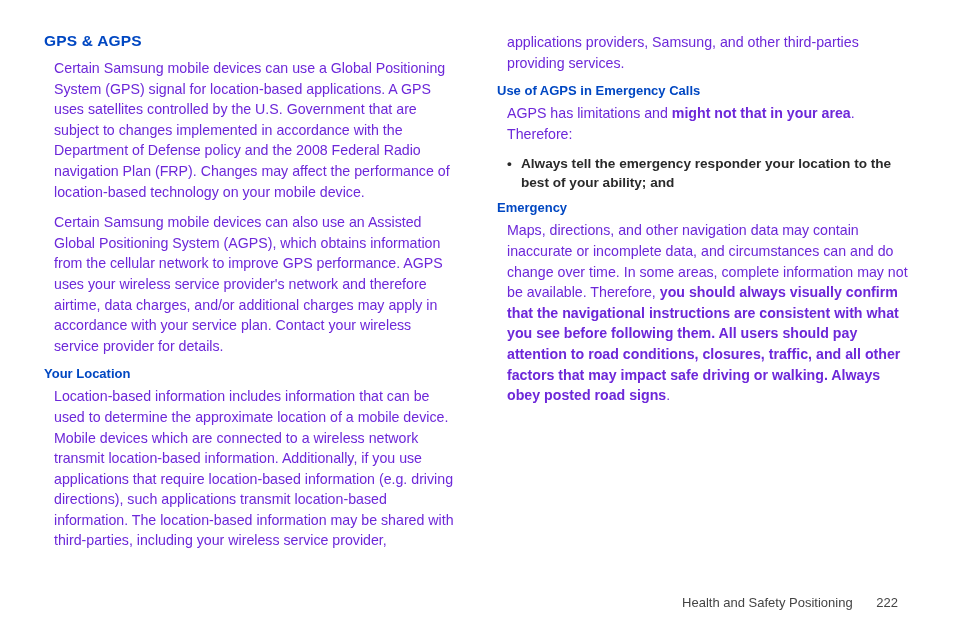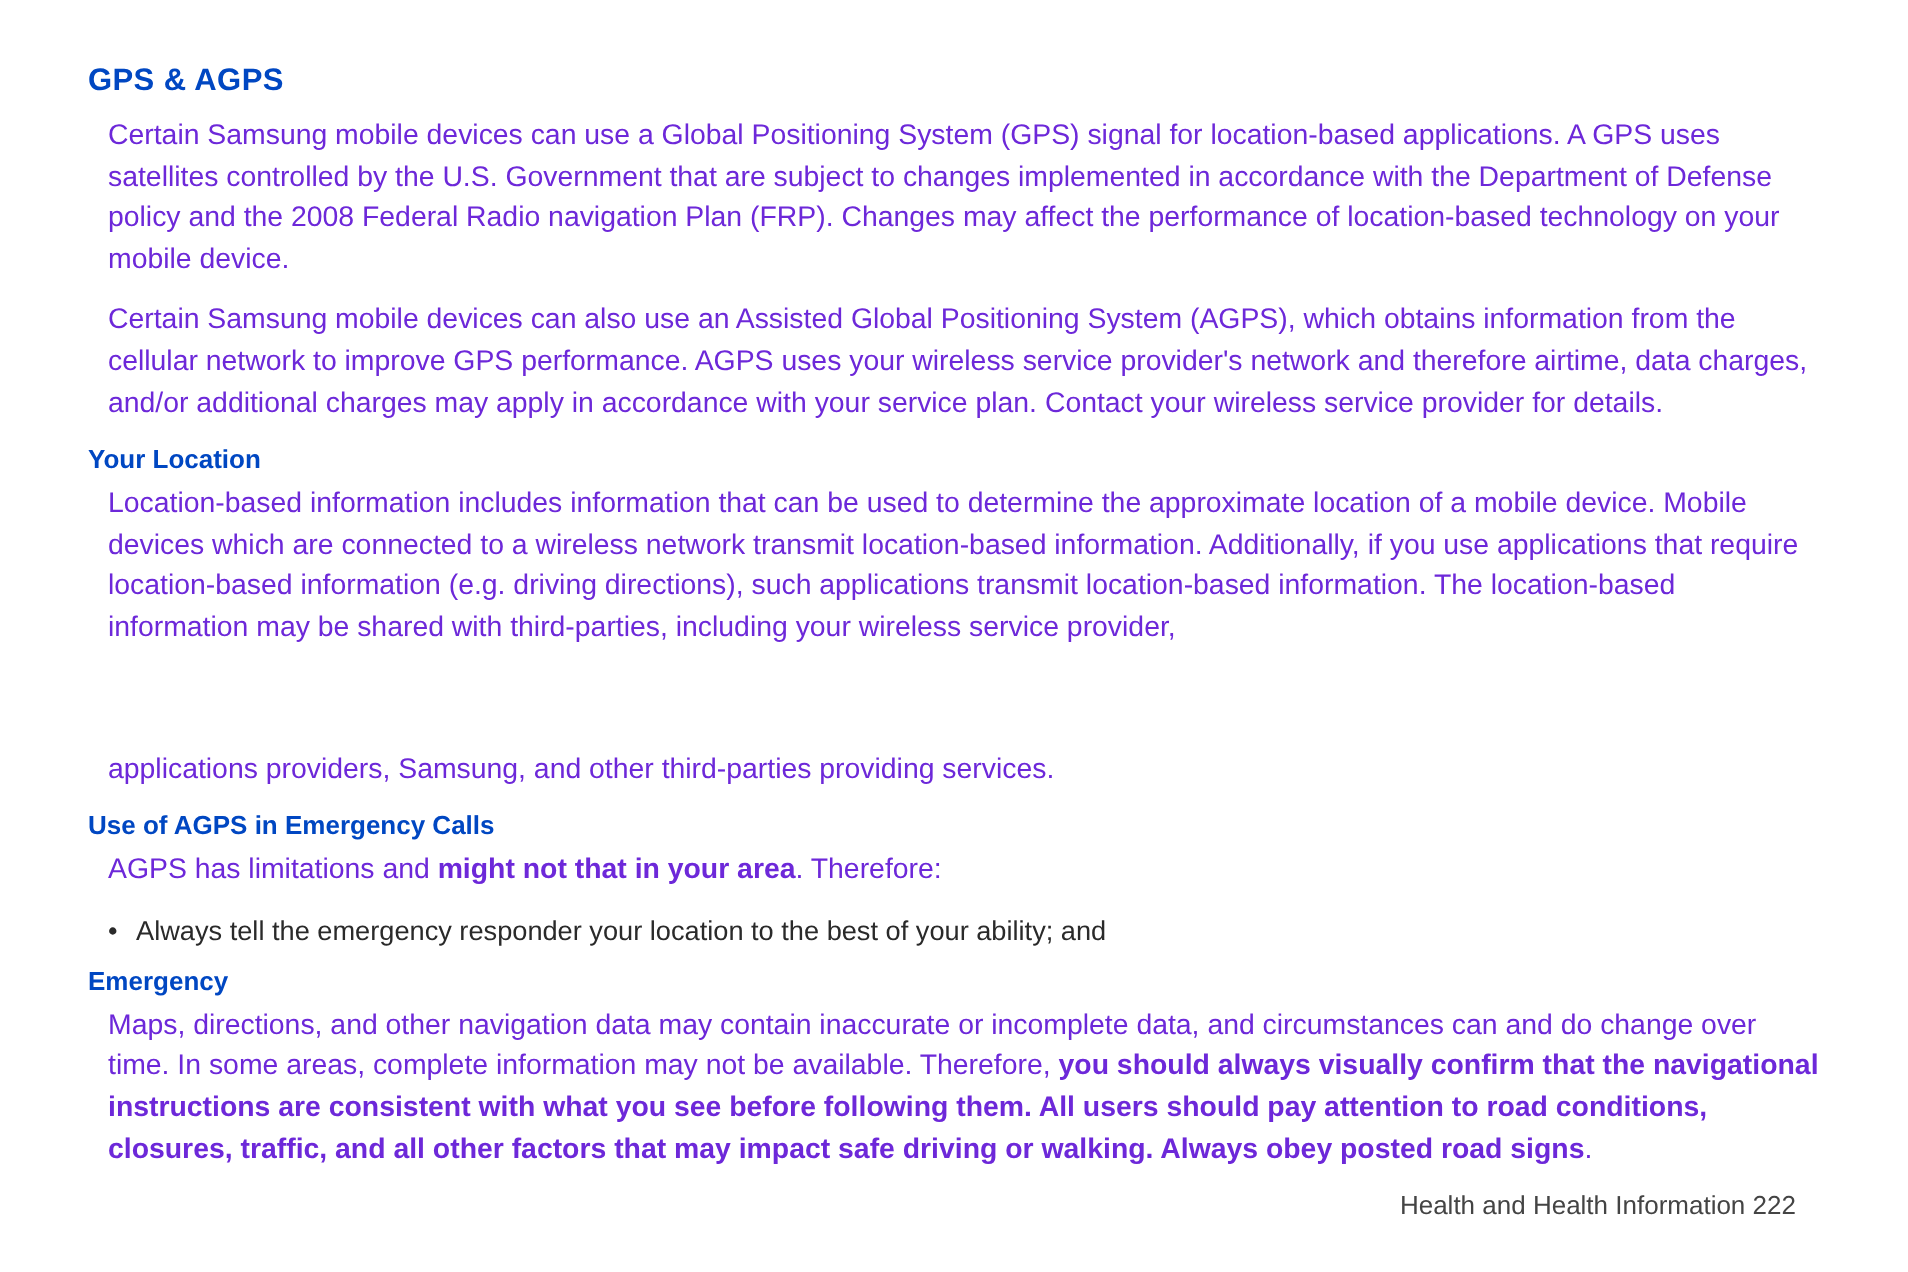--- a/index.html
+++ b/index.html
@@ -1,15 +1,15 @@
 <!DOCTYPE html>
 <html><head>
   <meta charset="utf-8">
   <style>
-    * { margin: 0; padding: 0; box-sizing: border-box; flex-direction: column; }
+    * { margin: 0; padding: 0; box-sizing: border-box; }
     body {
       width: 954px;
       height: 636px;
       background: #fff;
       font-family: Arial, Helvetica, sans-serif;
       color: #222;
       padding: 32px 44px 20px 44px;
       position: relative;
     }
     .columns {
@@ -36,20 +36,21 @@
     }
     p {
       font-size: 14.2px;
       line-height: 1.45;
       margin: 0 0 10px 10px;
       color: #6d28d9;
     }
     ul {
       list-style: none;
       margin: 0 0 8px 10px;
+      font-weight: bold;
     }
     li {
       font-size: 13.6px;
       line-height: 1.4;
       padding-left: 14px;
       position: relative;
       margin-bottom: 6px;
       color: #2a2a2a;
     }
     li::before {
@@ -60,20 +61,21 @@
     }
     .bold { font-weight: 700; }
     .footer {
       position: absolute;
       bottom: 26px;
       right: 56px;
       font-size: 13px;
       color: #444;
     }
     .footer .pn {
+      margin-left: 20px;
     }
   </style>
 </head>
 <body>
 
 <div class="columns">
   <div class="col">
     <div class="h-main">GPS &amp; AGPS</div>
     <p>Certain Samsung mobile devices can use a Global Positioning System (GPS) signal for location-based applications. A GPS uses satellites controlled by the U.S. Government that are subject to changes implemented in accordance with the Department of Defense policy and the 2008 Federal Radio navigation Plan (FRP). Changes may affect the performance of location-based technology on your mobile device.</p>
     <p>Certain Samsung mobile devices can also use an Assisted Global Positioning System (AGPS), which obtains information from the cellular network to improve GPS performance. AGPS uses your wireless service provider's network and therefore airtime, data charges, and/or additional charges may apply in accordance with your service plan. Contact your wireless service provider for details.</p>
@@ -91,15 +93,15 @@
       <li>Always tell the emergency responder your location to the best of your ability; and</li>
     </ul>
     <div class="h-sub">Emergency</div>
     <p>
       <span>Maps, directions, and other navigation data may contain inaccurate or incomplete data, and circumstances can and do change over time. In some areas, complete information may not be available. Therefore, </span><span class="bold">you should always visually confirm that the navigational instructions are consistent with what you see before following them. All users should pay attention to road conditions, closures, traffic, and all other factors that may impact safe driving or walking. Always obey posted road signs</span><span>.</span>
     </p>
   </div>
 </div>
 
 <div class="footer">
-  <span>Health and Health Information</span>
+  <span>Health and Safety Positioning</span>
   <span class="pn">222</span>
 </div>
 
 </body></html>

